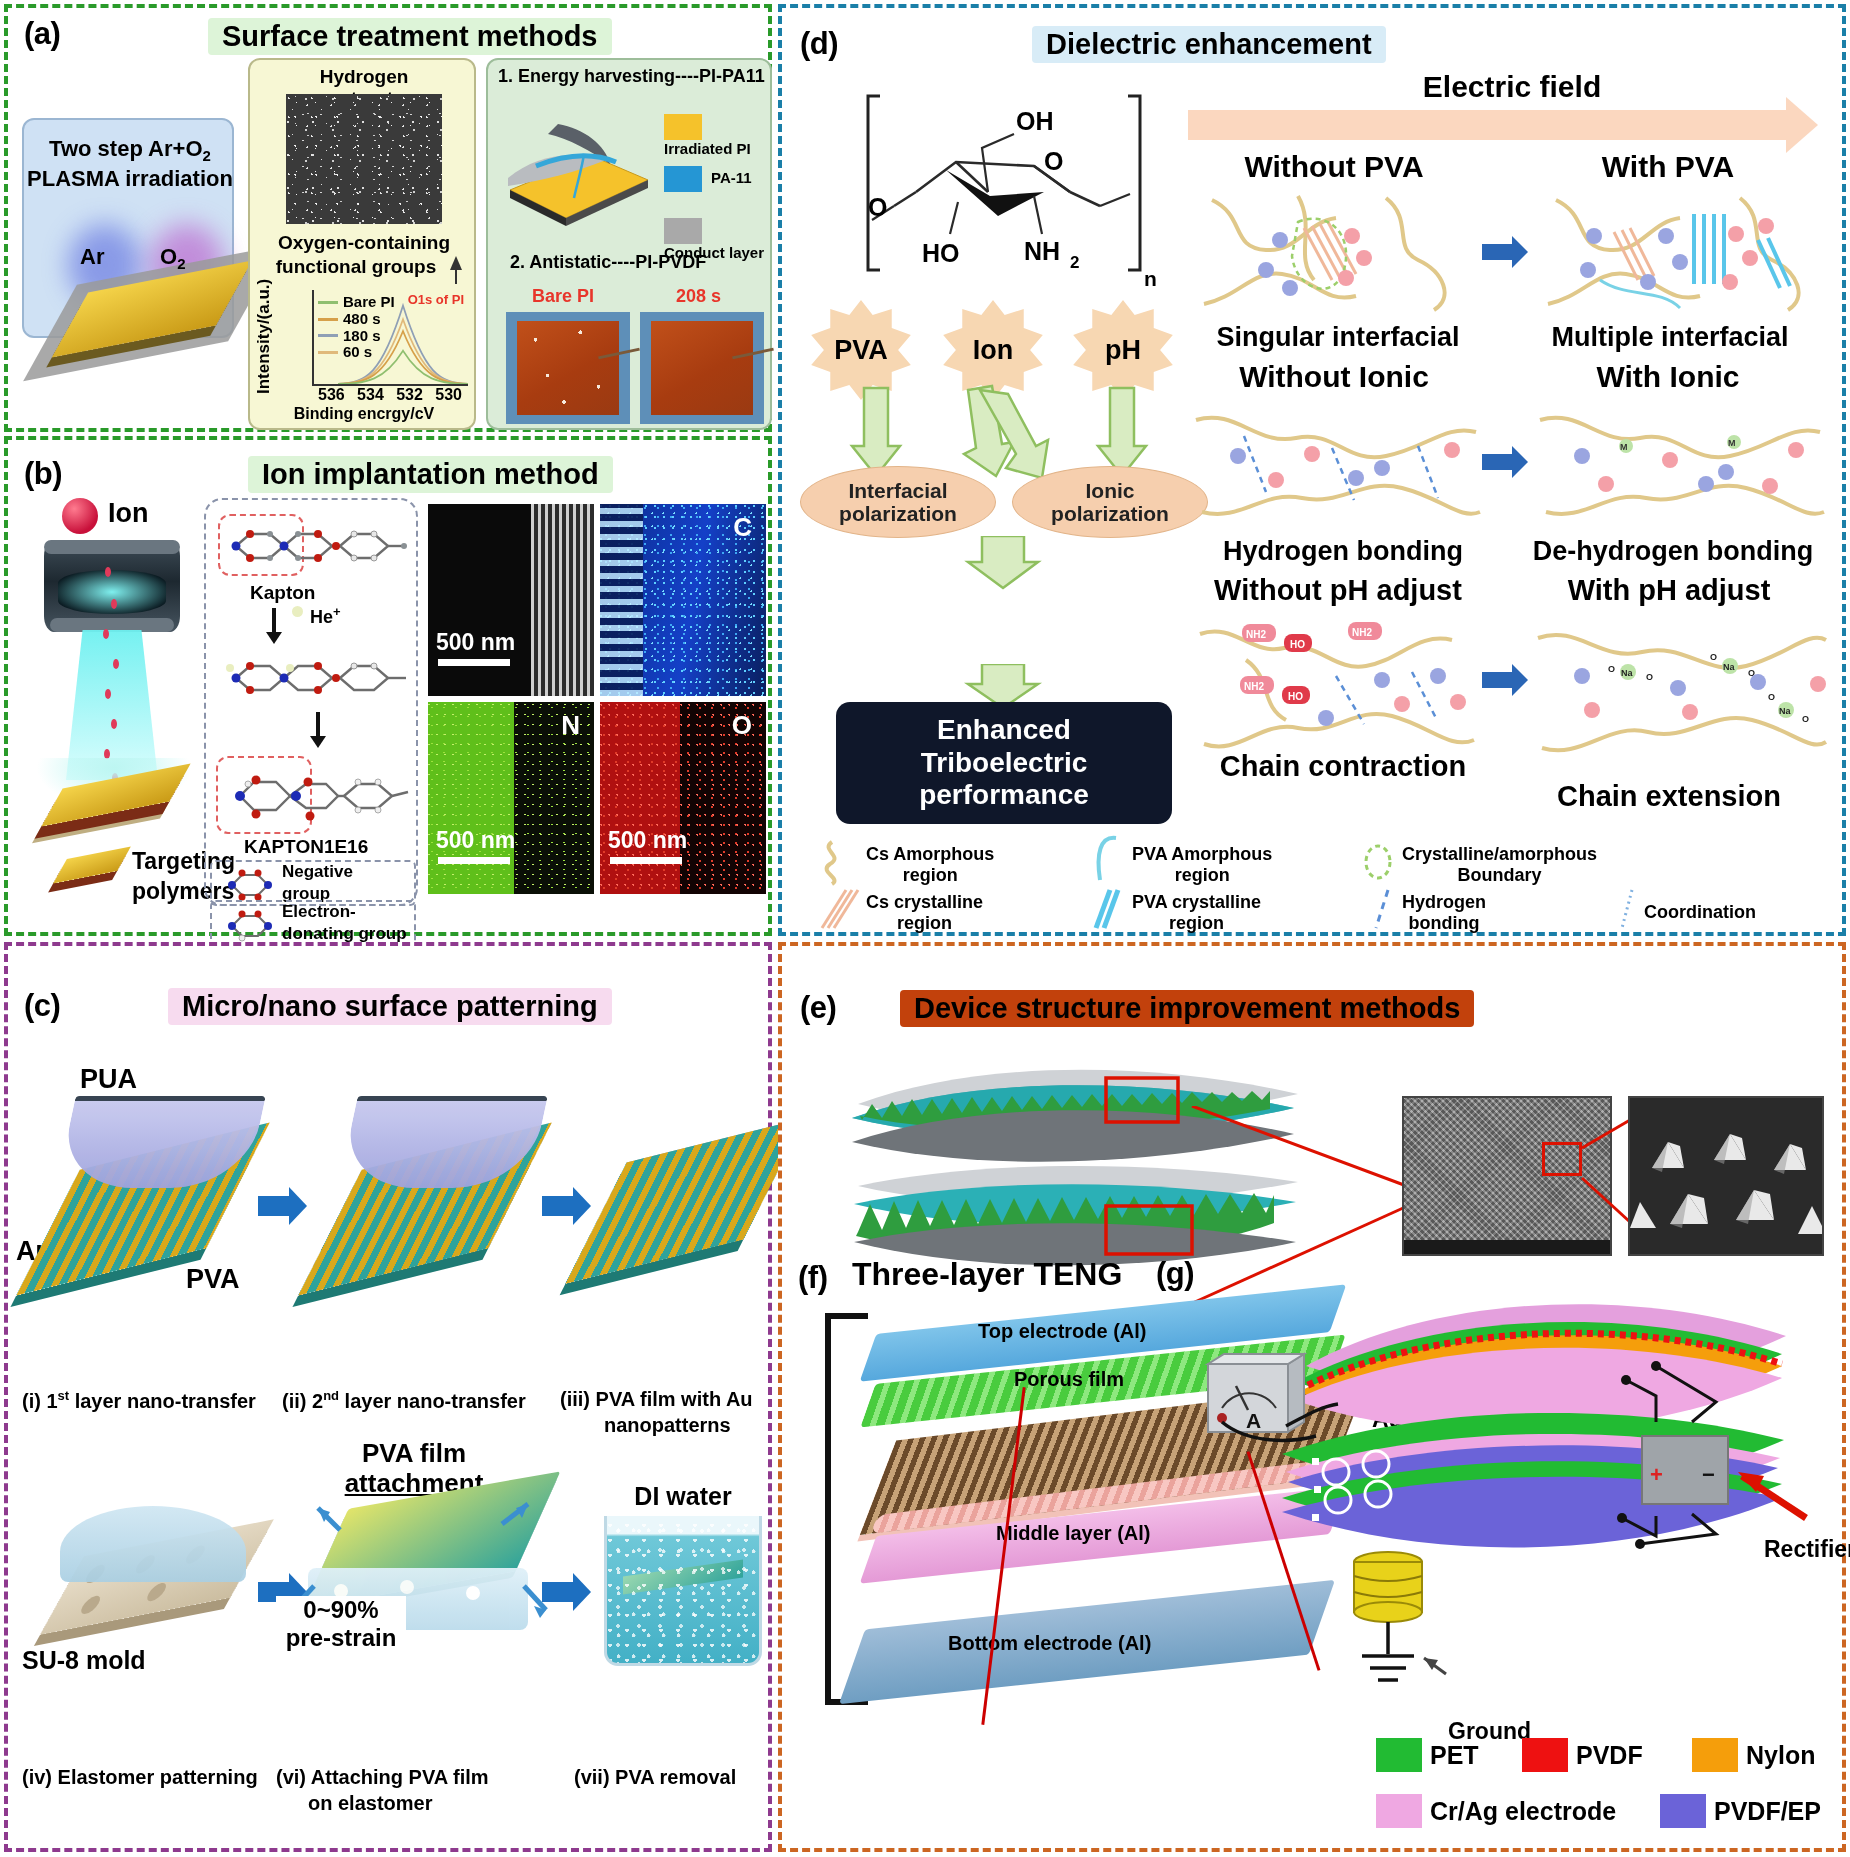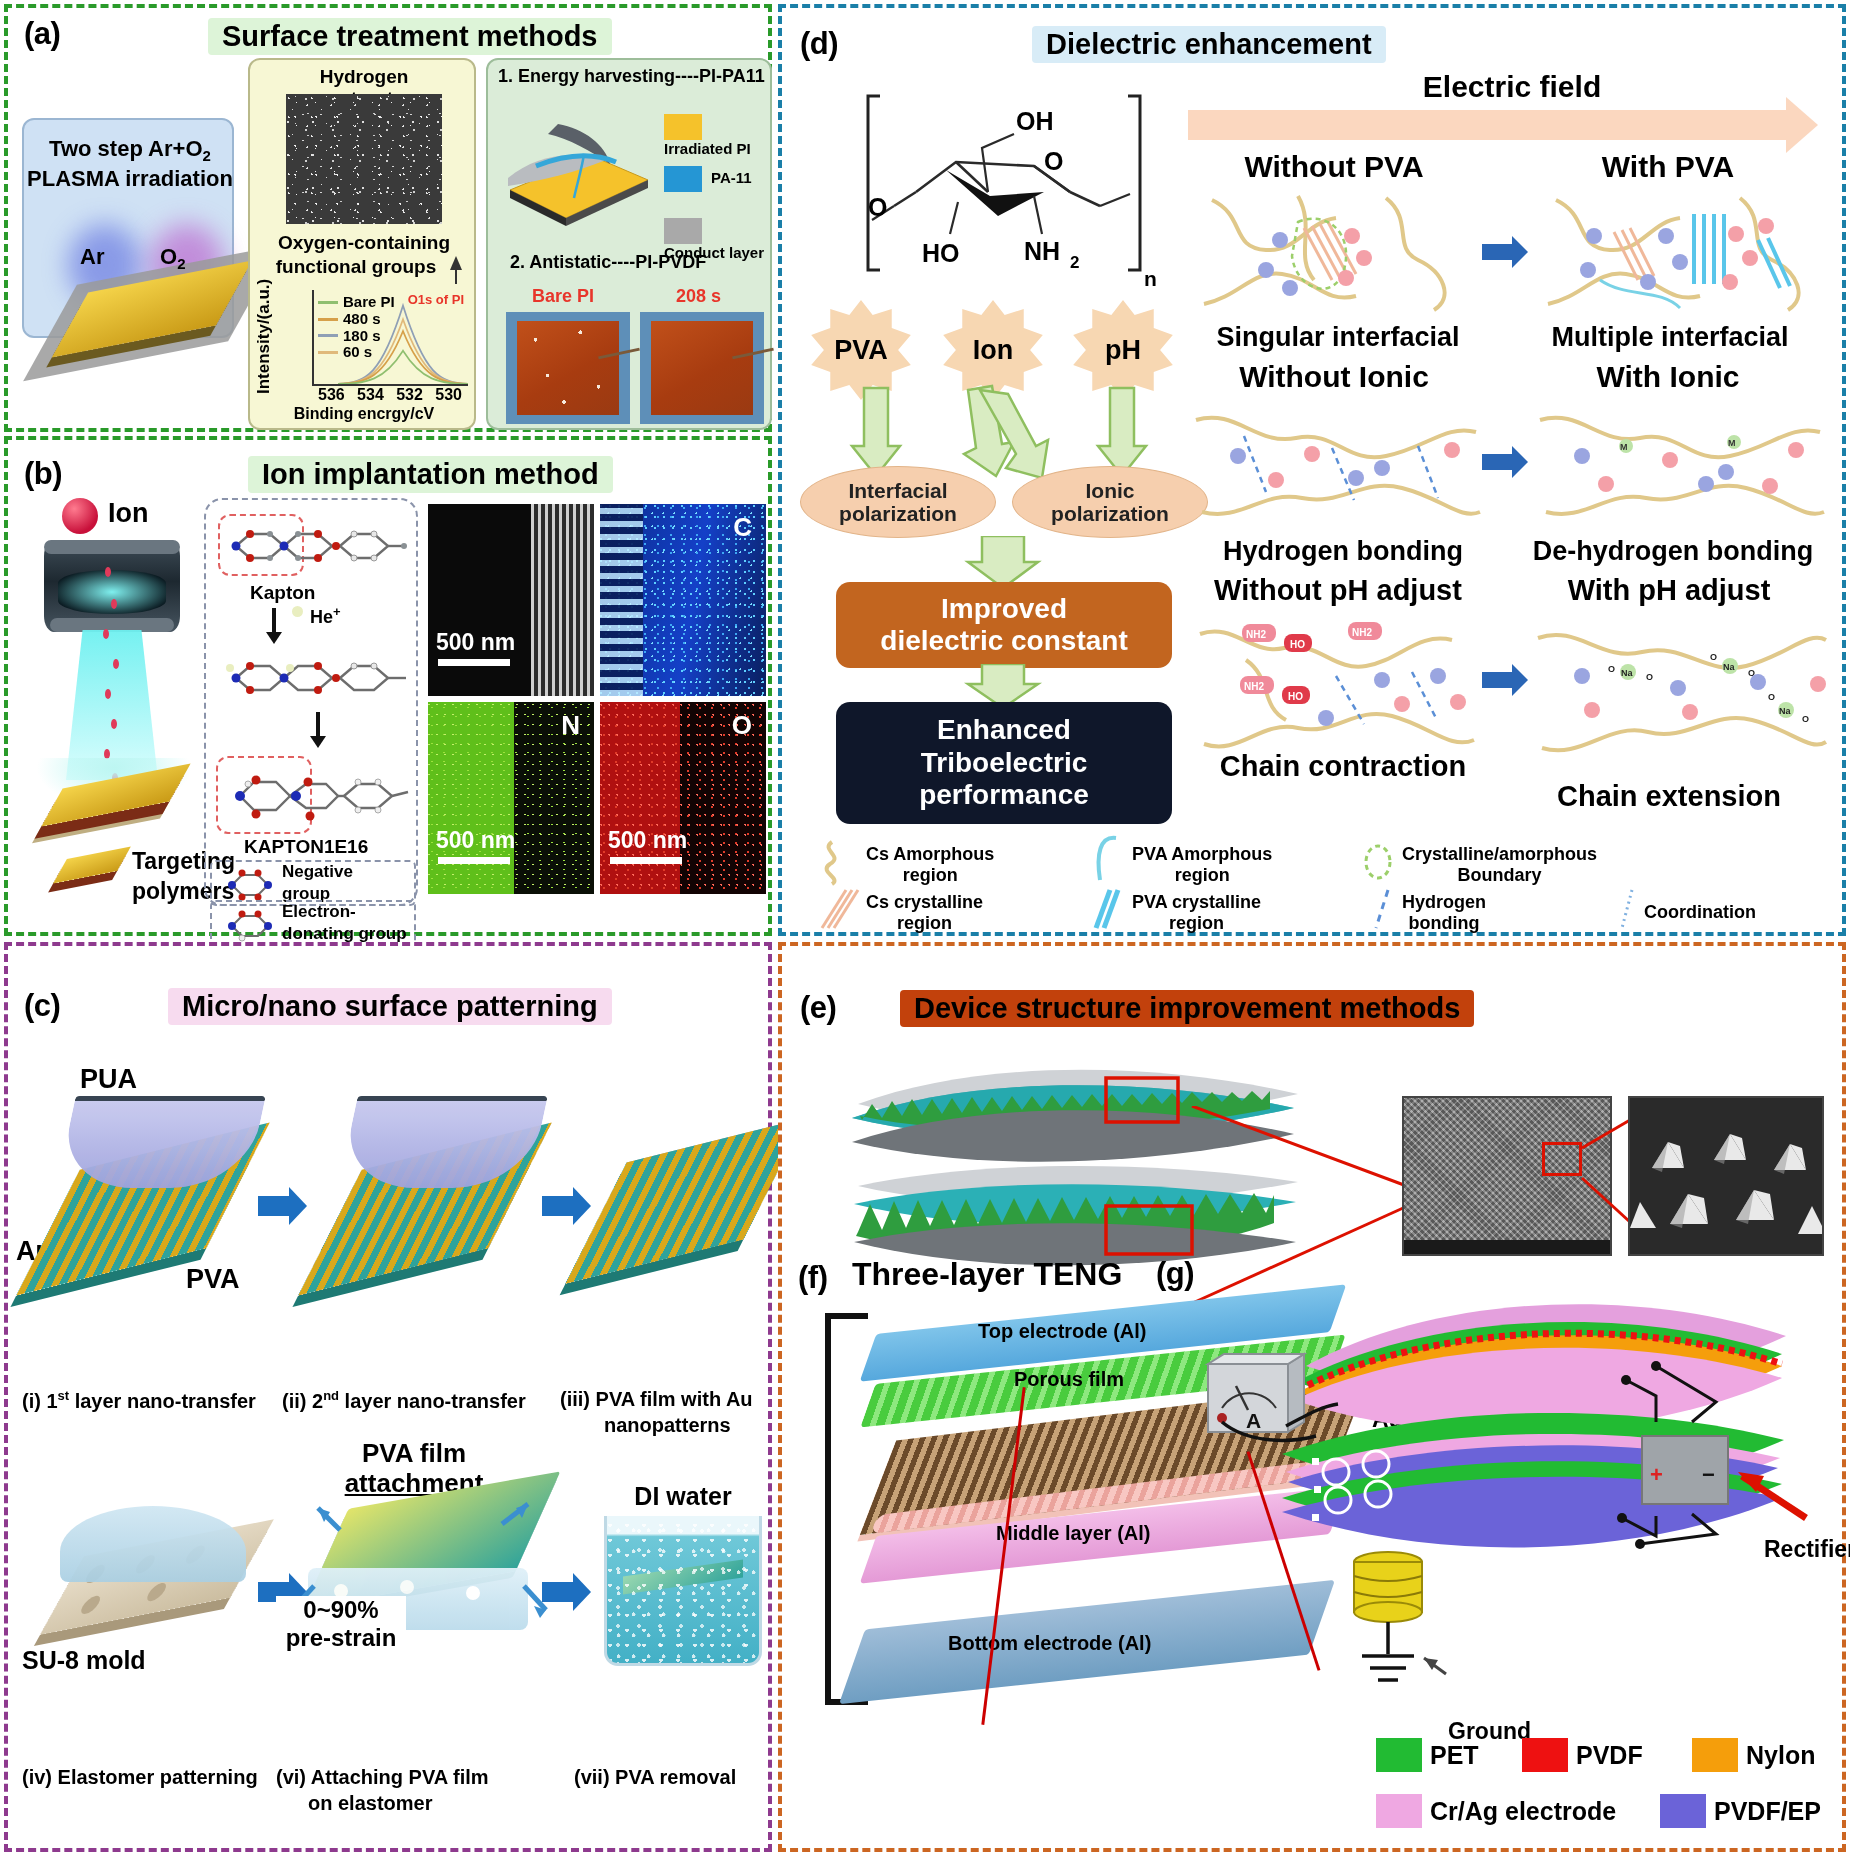--- a/index.html
+++ b/index.html
@@ -663,23 +663,20 @@
       <div><span>Interfacial</span><br><span>polarization</span></div>
     </div>
     <div class="pill" style="left:230px; top:458px; width:196px; height:72px;">
       <div><span>Ionic</span><br><span>polarization</span></div>
     </div>
 
     <svg style="position:absolute; left:176px; top:528px;" width="90" height="54">
       <polygon points="24,0 66,0 66,26 80,26 45,52 10,26 24,26" fill="#d9ecc2" stroke="#8fbf5f" stroke-width="2.5"></polygon>
     </svg>
 
-    <div class="roundbox" style="left:54px; top:574px; width:336px; height:86px; background:#c2651f; font-size:28px;">
-      <div><span>Improved</span><br><span>dielectric constant</span></div>
-    </div>
 
     <svg style="position:absolute; left:176px; top:656px;" width="90" height="46">
       <polygon points="24,0 66,0 66,20 80,20 45,44 10,20 24,20" fill="#d9ecc2" stroke="#8fbf5f" stroke-width="2.5"></polygon>
     </svg>
 
     <div class="roundbox" style="left:54px; top:694px; width:336px; height:122px; background:#0f172a; font-size:28px;">
       <div><span>Enhanced</span><br><span>Triboelectric</span><br><span>performance</span></div>
     </div>
 
     <div class="tx c" style="left:400px; top:62px; width:660px; font-size:30px;">Electric field</div>

